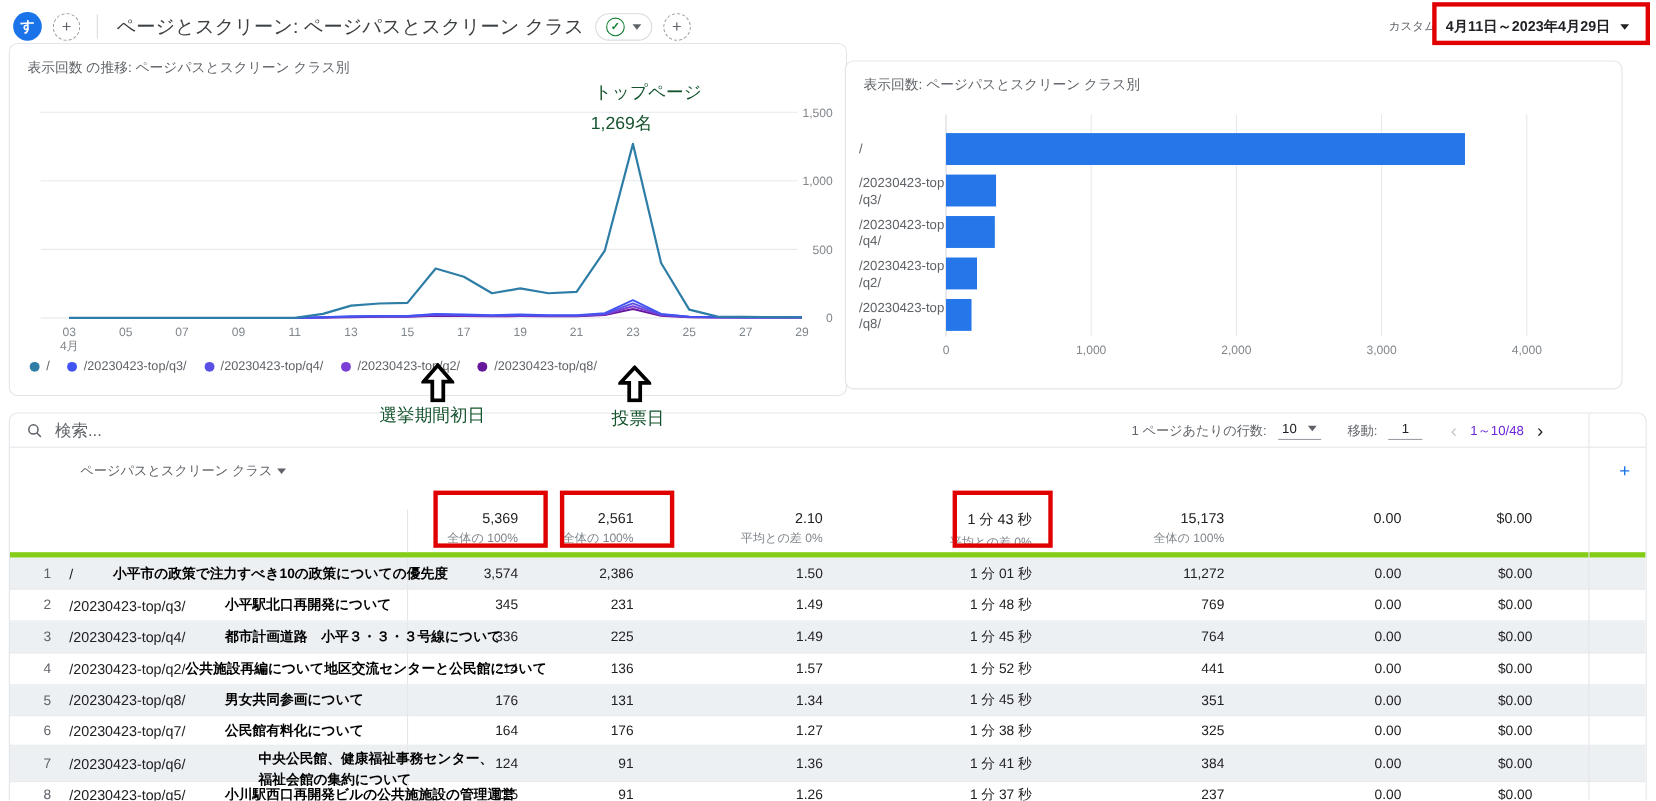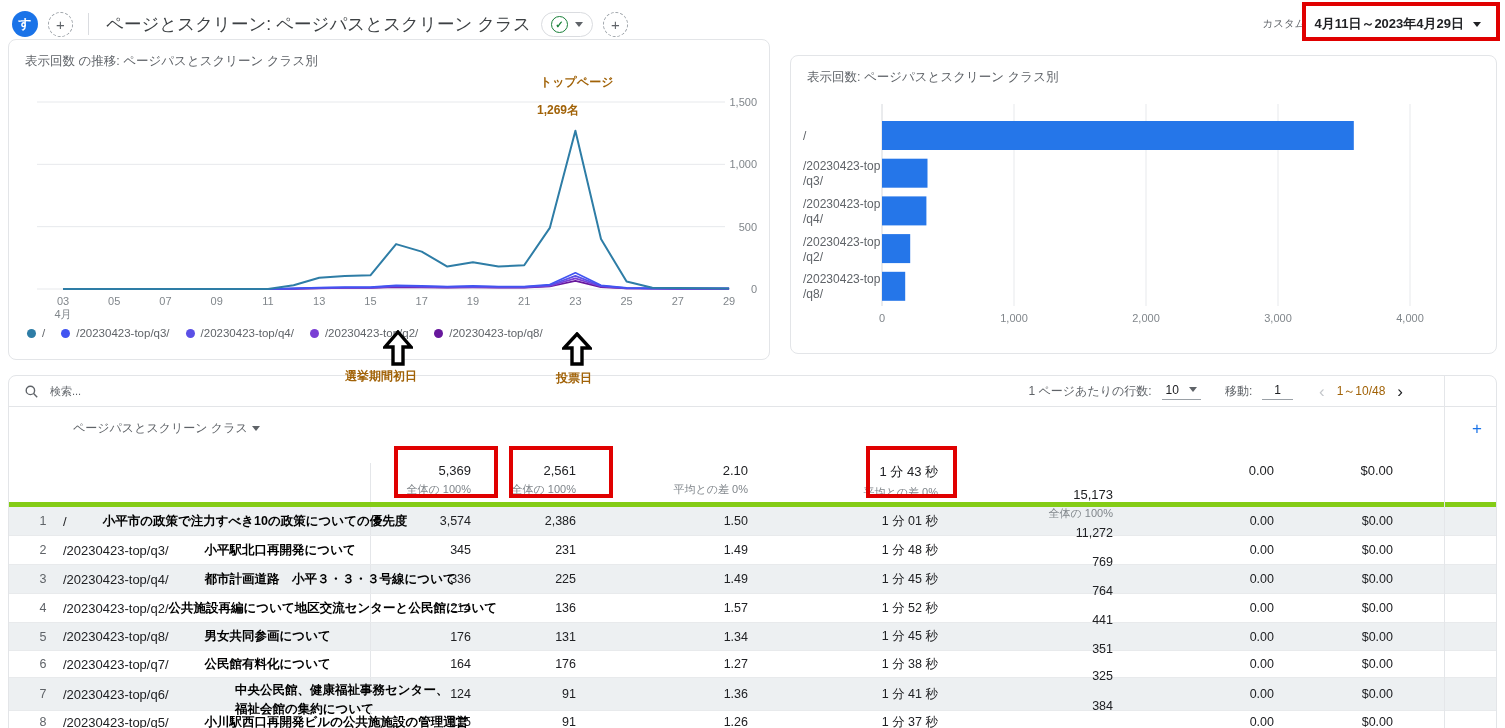--- a/index.html
+++ b/index.html
@@ -20,66 +20,66 @@
           font-size:10px;display:flex;align-items:center;justify-content:center;font-weight:700;}
   .caret{width:0;height:0;border-left:4px solid transparent;border-right:4px solid transparent;
           border-top:5px solid #5f6368;display:inline-block;}
   .caret.dark{border-top-color:#202124;}
   .date-ctl{margin-left:auto;margin-right:14px;display:flex;align-items:center;gap:9px;padding:9px 10px;}
   .date-type{font-size:10.5px;color:#5f6368;}
   .date-value{font-size:13px;font-weight:700;color:#202124;white-space:nowrap;}
   
   .card{position:absolute;background:#fff;border:1px solid #e3e5e8;border-radius:8px;box-sizing:border-box;}
   #card-line{left:8px;top:39px;width:762px;height:321px;overflow:hidden;}
-  #card-bar{left:790px;top:55px;width:707px;height:299px;overflow:hidden;}
+  #card-bar{left:768px;top:55px;width:707px;height:299px;overflow:hidden;}
   #card-table{left:8px;top:375px;width:1489px;height:370px;overflow:hidden;}
   .card-title{font-size:12.5px;color:#5f6368;padding:13px 0 0 16px;}
   #lineChart{display:block;margin-top:17px;}
   #barChart{display:block;margin-top:8px;}
   .legend{display:flex;align-items:center;gap:16px;padding-left:18px;margin-top:0px;}
   .legend-item{display:flex;align-items:center;gap:6px;font-size:11.5px;color:#5f6368;}
   .legend-dot{width:9px;height:9px;border-radius:50%;}
   
   .toolbar{height:30px;display:flex;align-items:center;border-bottom:1px solid #e3e5e8;padding:0 16px;}
   .search-wrap{display:flex;align-items:center;gap:10px;flex:1 1 auto;}
-  .search-input{border:none;outline:none;font-size:11px;color:#8b5cf6;width:300px;background:transparent;
+  .search-input{border:none;outline:none;font-size:15px;color:#8b5cf6;width:300px;background:transparent;
                 font-family:"Liberation Sans",sans-serif;}
   .search-input::placeholder{color:#5f6368;}
   .pager{display:flex;align-items:center;gap:10px;font-size:12px;color:#5f6368;margin-right:75px;}
   .pager .sel{color:#202124;border-bottom:1px solid #9aa0a6;padding:0 4px 2px 4px;display:inline-flex;
               align-items:center;gap:10px;}
   .pager .goto{color:#202124;border-bottom:1px solid #9aa0a6;padding:0 12px 2px 12px;}
   .chev{font-size:17px;line-height:1;color:#202124;padding:0 2px;}
   .chev.disabled{color:#c4c7cb;}
-  .range{color:#a16207;text-align:center;}
+  .range{color:#6d28d9;text-align:center;}
   .thead{display:flex;align-items:center;height:43px;}
   .ttotals{display:flex;align-items:flex-start;height:57px;border-bottom:5px solid #84cc16;padding-top:13px;box-sizing:border-box;}
   .trow{display:flex;align-items:center;border-bottom:1px solid #e8eaec;box-sizing:border-box;}
   .trow.odd{background:#edf0f2;}
   .c1{width:361px;flex:0 0 auto;border-right:1px solid #e4e6e9;align-self:stretch;display:flex;
       align-items:center;position:relative;}
-  .c2{width:100px;}.c3{width:105px;}.c4{width:172px;}.c5{width:190px;}.c6{width:175px;margin-top:24px;}
+  .c2{width:100px;}.c3{width:105px;}.c4{width:172px;}.c5{width:190px;}.c6{width:175px;}
   .c7{width:161px;}.c8{width:119px;}
   .c2,.c3,.c4,.c5,.c6,.c7,.c8{flex:0 0 auto;text-align:right;font-size:12.5px;color:#202124;}
   .dim-head{justify-content:flex-start;display:flex;align-items:center;width:100%;}
   .dim-label{margin-left:64px;font-size:12px;color:#5f6368;display:flex;align-items:center;gap:4px;}
   .add-col{margin-left:auto;margin-right:14px;color:#1a73e8;font-size:17px;}
   .tot-main{font-size:13px;color:#202124;}
   .tot-sub{font-size:11px;color:#80868b;margin-top:4px;}
   .cnum{width:20px;margin-left:24px;color:#5f6368;font-size:12.5px;text-align:center;flex:0 0 auto;}
   .cpath{margin-left:10px;font-size:13px;color:#202124;white-space:nowrap;}
   .cann{font-weight:700;color:#000;font-size:12.5px;white-space:nowrap;margin-left:36px;}
   .cann.tight{margin-left:0;font-family:Liberation Mono, monospace;}
   .cann.block{position:absolute;left:190px;top:3px;line-height:19px;white-space:nowrap;}
   .scroll-divider{position:absolute;left:1435px;top:0;bottom:0;width:1px;background:#e4e6e9;}
   
   #overlay{position:absolute;left:0;top:0;width:1505px;height:728px;pointer-events:none;z-index:50;}
   .ov{position:absolute;}
   .red-box{border:4px solid #e00000;box-sizing:border-box;}
-  .ann-text{font-weight:700;color:#a16207;font-size:12px;white-space:nowrap;}
+  .ann-text{font-weight:400;color:#14532d;font-size:16px;white-space:nowrap;}
 </style>
 </head>
 <body>
 
 <div id="app">
 
   <div class="topbar">
     <div class="avatar">す</div>
     <div class="dashed-plus">+</div>
     <div class="vdiv"></div>

